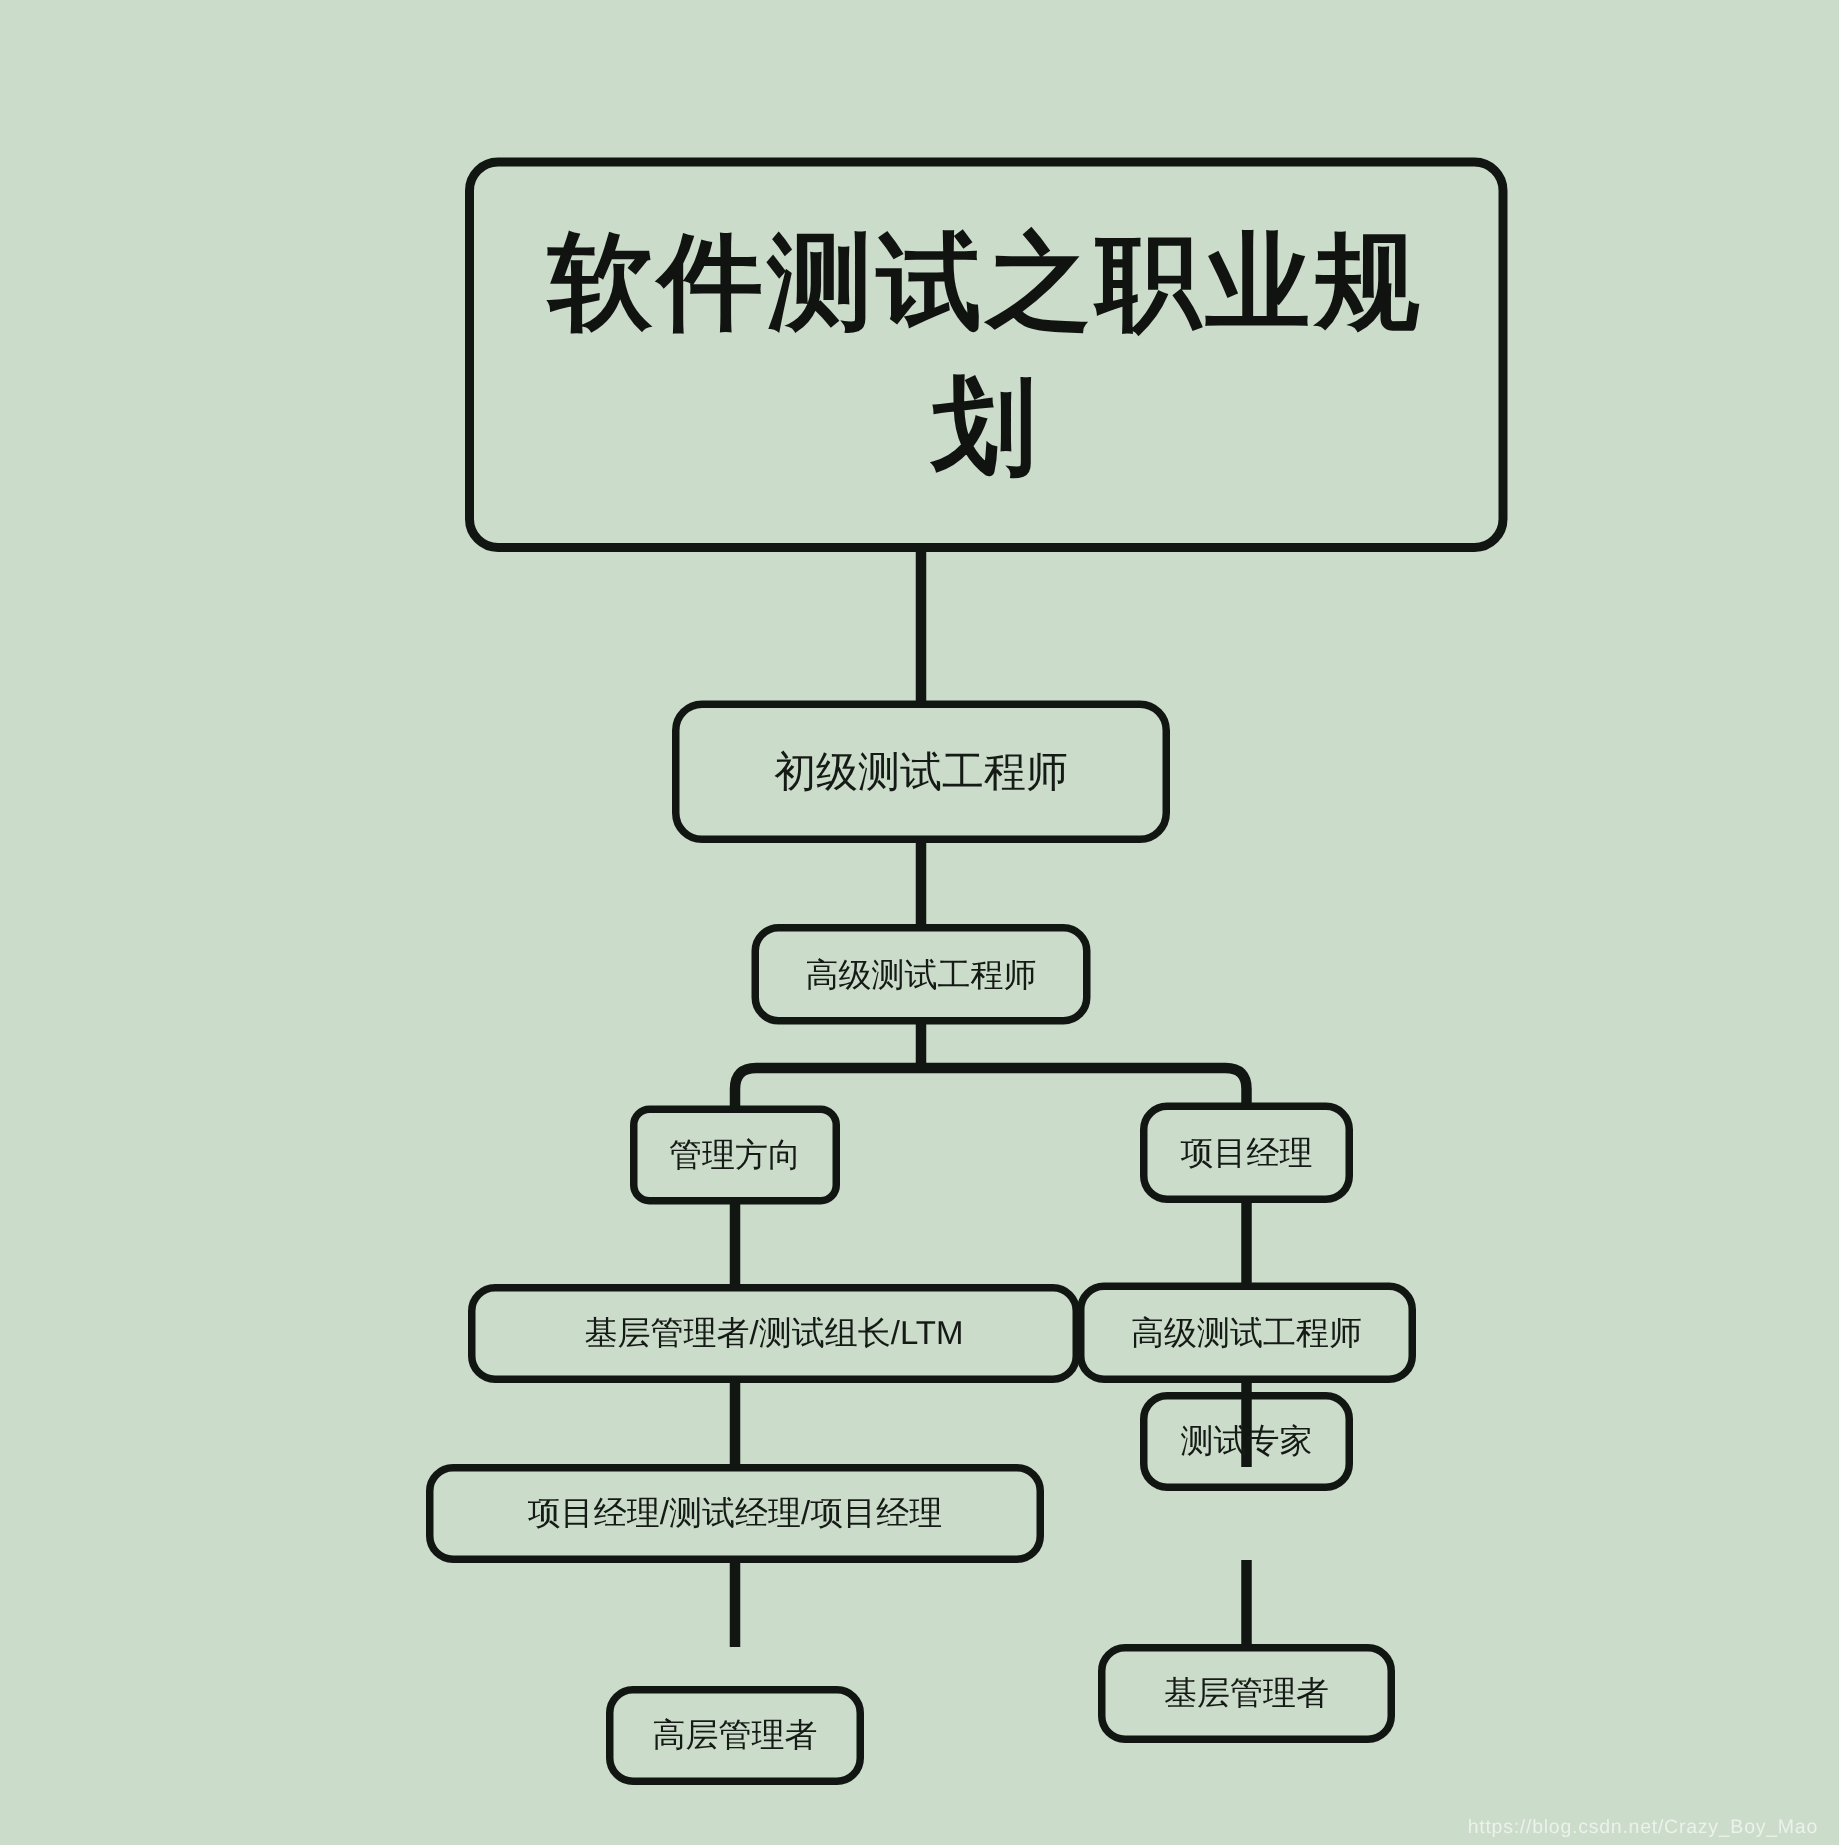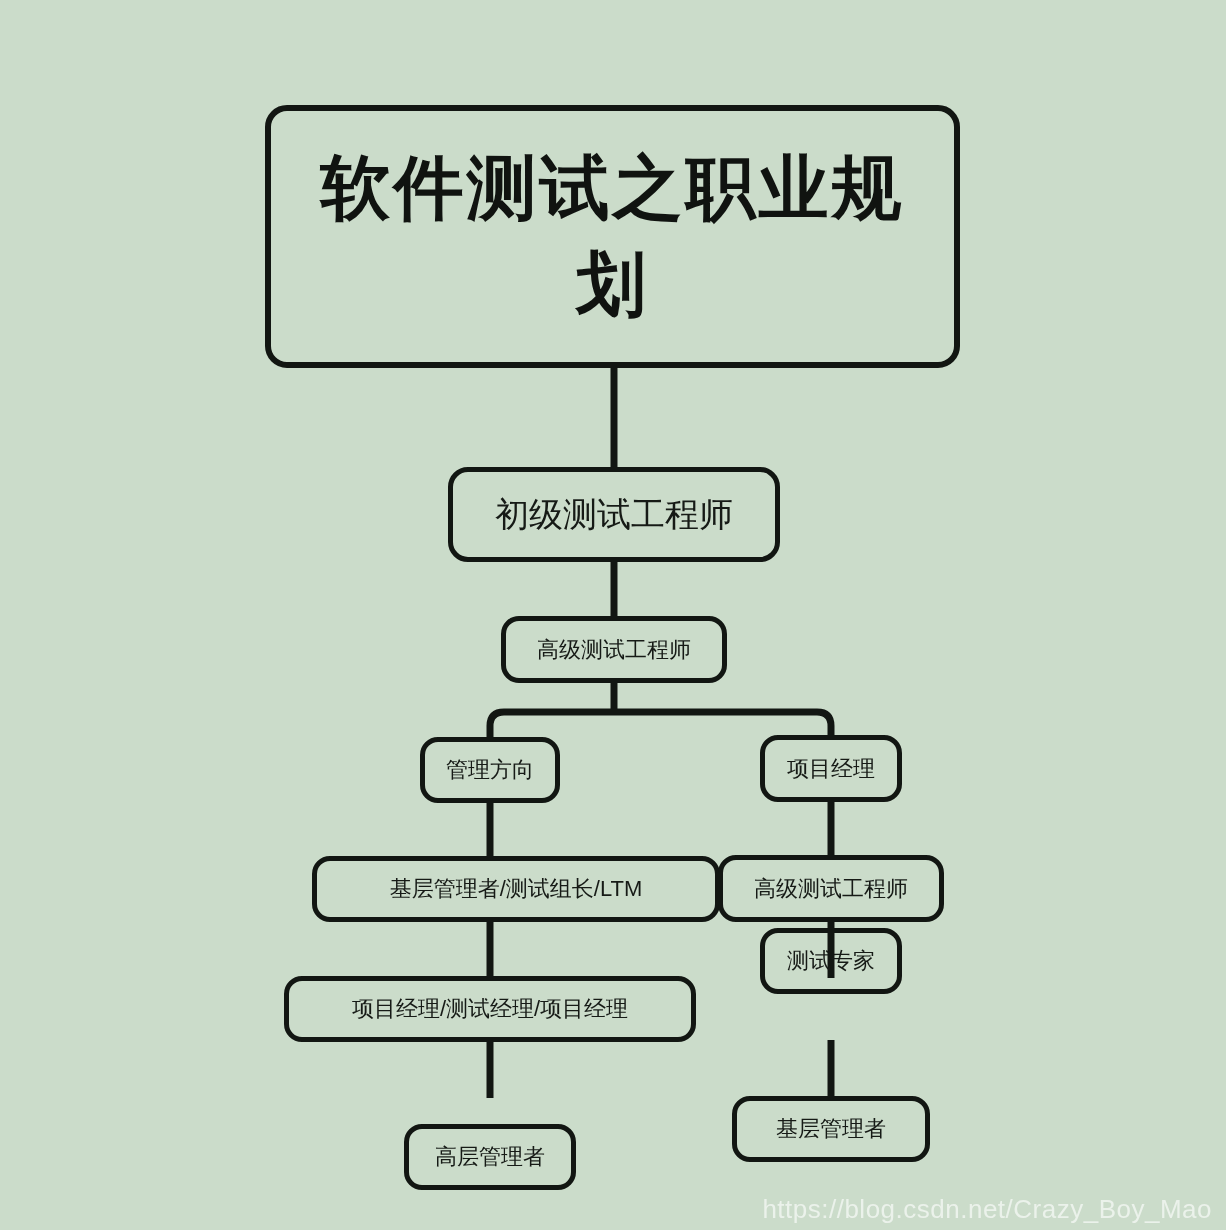--- a/index.html
+++ b/index.html
@@ -51,30 +51,31 @@
   .node-title {
     border-width: 6px;
     border-radius: 22px;
     font-size: 70px;
     font-weight: 700;
     line-height: 1.36;
     letter-spacing: 3px;
     white-space: normal;
     padding: 0 42px;
     color: #101310;
+    margin-left: 45px;
   }
   .node-l1 {
-    font-size: 34px;
+    font-size: 28px;
     border-radius: 20px;
   }
   .watermark {
     position: absolute;
     right: 14px;
     bottom: 5px;
-    font-size: 26px;
+    font-size: 13px;
     letter-spacing: 0.5px;
     color: rgba(255, 255, 255, 0.62);
     margin-top: 12px;
   }
 </style>
 </head>
 <body>
 
 <div class="canvas">
 
@@ -90,21 +91,21 @@
     <path d="M831 920 L831 978"></path>
     <path d="M831 1040 L831 1098"></path>
   </svg>
 
   <div class="node node-title" style="left:265px; top:105px; width:695px; height:263px;">软件测试之职业规划</div>
 
   <div class="node node-l1" style="left:448px; top:467px; width:332px; height:95px;">初级测试工程师</div>
 
   <div class="node" style="left:501px; top:616px; width:226px; height:67px;">高级测试工程师</div>
 
-  <div class="node" style="left:420px; top:737px; width:140px; height:66px;">管理方向</div>
+  <div class="node" style="left:420px; top:737px; width:140px; height:66px;border-radius:13px;">管理方向</div>
 
   <div class="node" style="left:760px; top:735px; width:142px; height:67px;">项目经理</div>
 
   <div class="node" style="left:312px; top:856px; width:408px; height:66px;">基层管理者/测试组长/LTM</div>
 
   <div class="node" style="left:284px; top:976px; width:412px; height:66px;">项目经理/测试经理/项目经理</div>
 
   <div class="node" style="left:404px; top:1096px; width:172px; height:66px;margin-top:28px;">高层管理者</div>
 
   <div class="node" style="left:718px; top:855px; width:226px; height:67px;">高级测试工程师</div>

